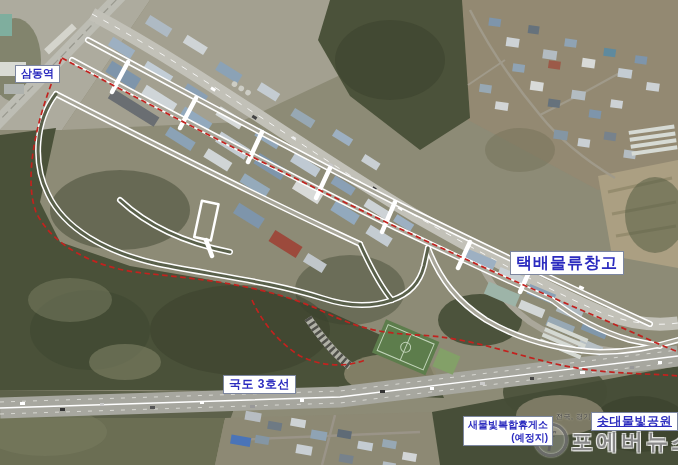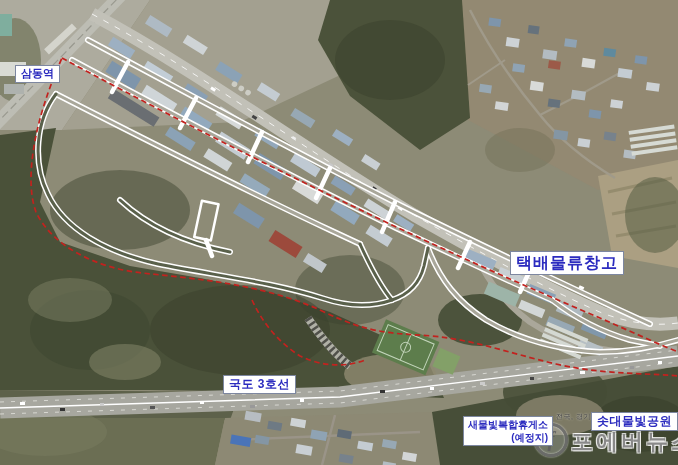--- a/index.html
+++ b/index.html
@@ -12,21 +12,21 @@
   .map-label{
     position:absolute;z-index:10;background:#ffffff;border:1px solid #7d87a0;
     color:#2b2bbf;font-weight:bold;white-space:nowrap;padding:1px 5px;
     line-height:1.25;
   }
   .lbl-samdong{left:15px;top:27px;font-size:11px;margin-top:38px;}
   .lbl-cement{left:263px;top:70px;font-size:13px;letter-spacing:1.5px;}
   .lbl-parcel{left:510px;top:251px;font-size:16px;letter-spacing:1px;}
   .lbl-route3{left:175px;top:375px;font-size:12px;letter-spacing:0.5px;margin-left:48px;}
   .lbl-restarea{left:463px;top:416px;font-size:10px;line-height:13px;text-align:right;padding:1px 4px;}
-  .lbl-sotdae{left:591px;top:412px;font-size:12px;letter-spacing:0.5px;}
+  .lbl-sotdae{left:591px;top:412px;font-size:12px;letter-spacing:0.5px;text-decoration:underline;}
   .watermark{position:absolute;left:534px;top:410px;z-index:5;width:200px;height:55px;}
   .wm-region{
     position:absolute;left:22px;top:2px;font-size:7px;color:#3f3f3f;
     text-shadow:0 0 2px rgba(255,255,255,.9);letter-spacing:.5px;
   }
   .wm-logo{
     position:absolute;left:0;top:13px;width:28px;height:28px;border-radius:50%;
     border:3px solid rgba(105,105,105,.85);background:rgba(240,240,240,.25);
     color:rgba(95,95,95,.9);font-family:"Liberation Serif","DejaVu Serif",serif;
     font-style:italic;font-weight:bold;font-size:21px;text-align:center;line-height:26px;

